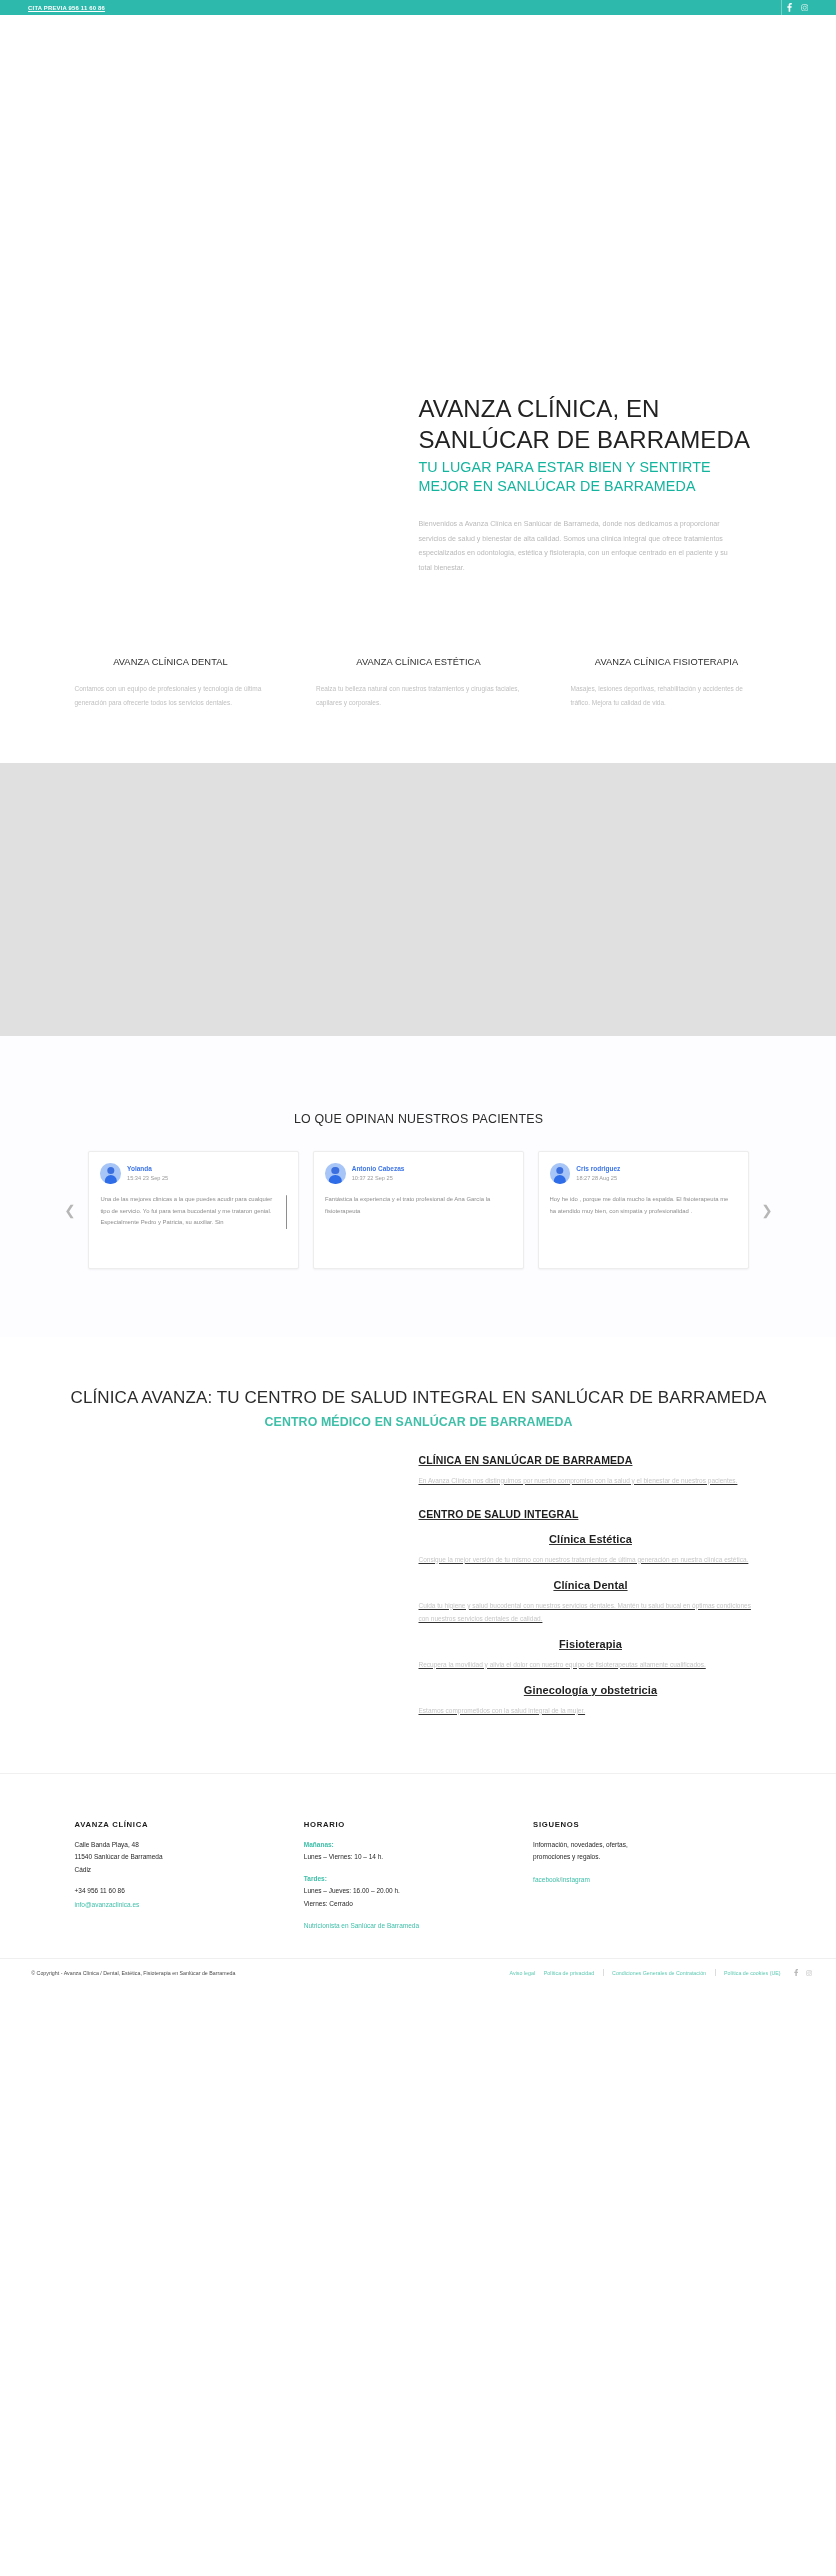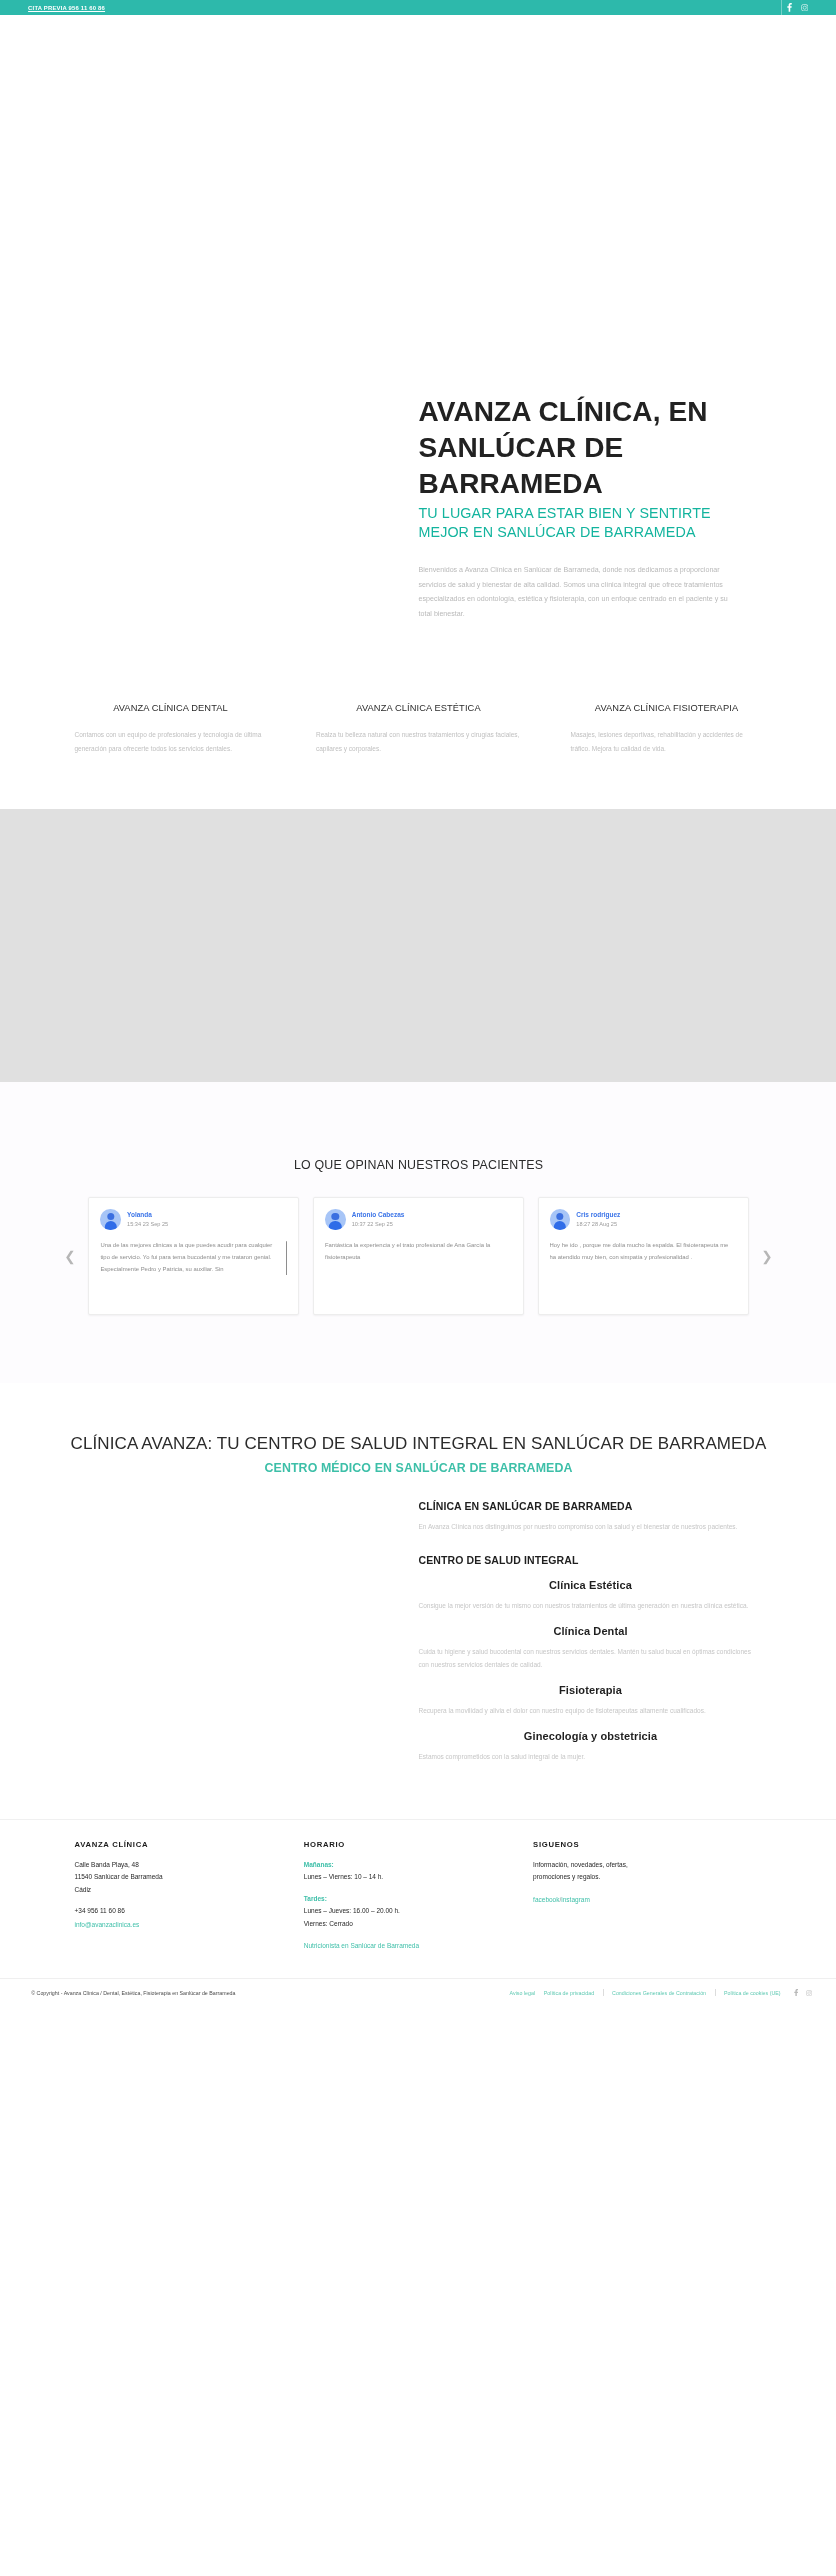--- a/index.html
+++ b/index.html
@@ -61,22 +61,22 @@
     padding-bottom:43px;
   }
   .hero-inner {
     width:688px;
     margin:0 auto;
     display:flex;
   }
   .hero-spacer { width:50%; }
   .hero-text { width:50%; }
   .hero-title {
-    font-size:28px;
-    font-weight:700;
+    font-size:24px;
+    font-weight:400;
     line-height:1.28;
     color:#222222;
     letter-spacing:0.1px;
   }
   .hero-sub {
     font-size:14.3px;
     font-weight:400;
     line-height:1.3;
     color:#13b49e;
     margin-top:2.5px;
@@ -257,20 +257,21 @@
     color:#3dbfa8;
     line-height:1.35;
     margin-top:3.7px;
     letter-spacing:0.1px;
     text-align:center;
   }
   .content-body {
     width:688px;
     margin:0 auto;
     display:flex;
+    text-decoration:underline;
   }
   .content-spacer { width:50%; }
   .content-col { width:50%; padding-top:23.6px; }
   .block-h3 {
     font-size:10.5px;
     font-weight:bold;
     color:#1f1f1f;
     letter-spacing:0.1px;
   }
   .block-h4 {
@@ -286,21 +287,21 @@
     line-height:2.0;
     color:#c6c6c6;
   }
   .block-gap { height:21px; }
   .block-gap-sm { height:13.6px; }
 
   
   .footer {
     background:#ffffff;
     border-top:0.6px solid #f0f0f0;
-    padding:20px 0 25px;
+    padding:46px 0 25px;
   }
   .footer-inner {
     width:688px;
     margin:0 auto;
     display:flex;
   }
   .footer-col { width:33.33%; padding-right:25px; }
   .footer-title {
     font-size:7.7px;
     font-weight:bold;

